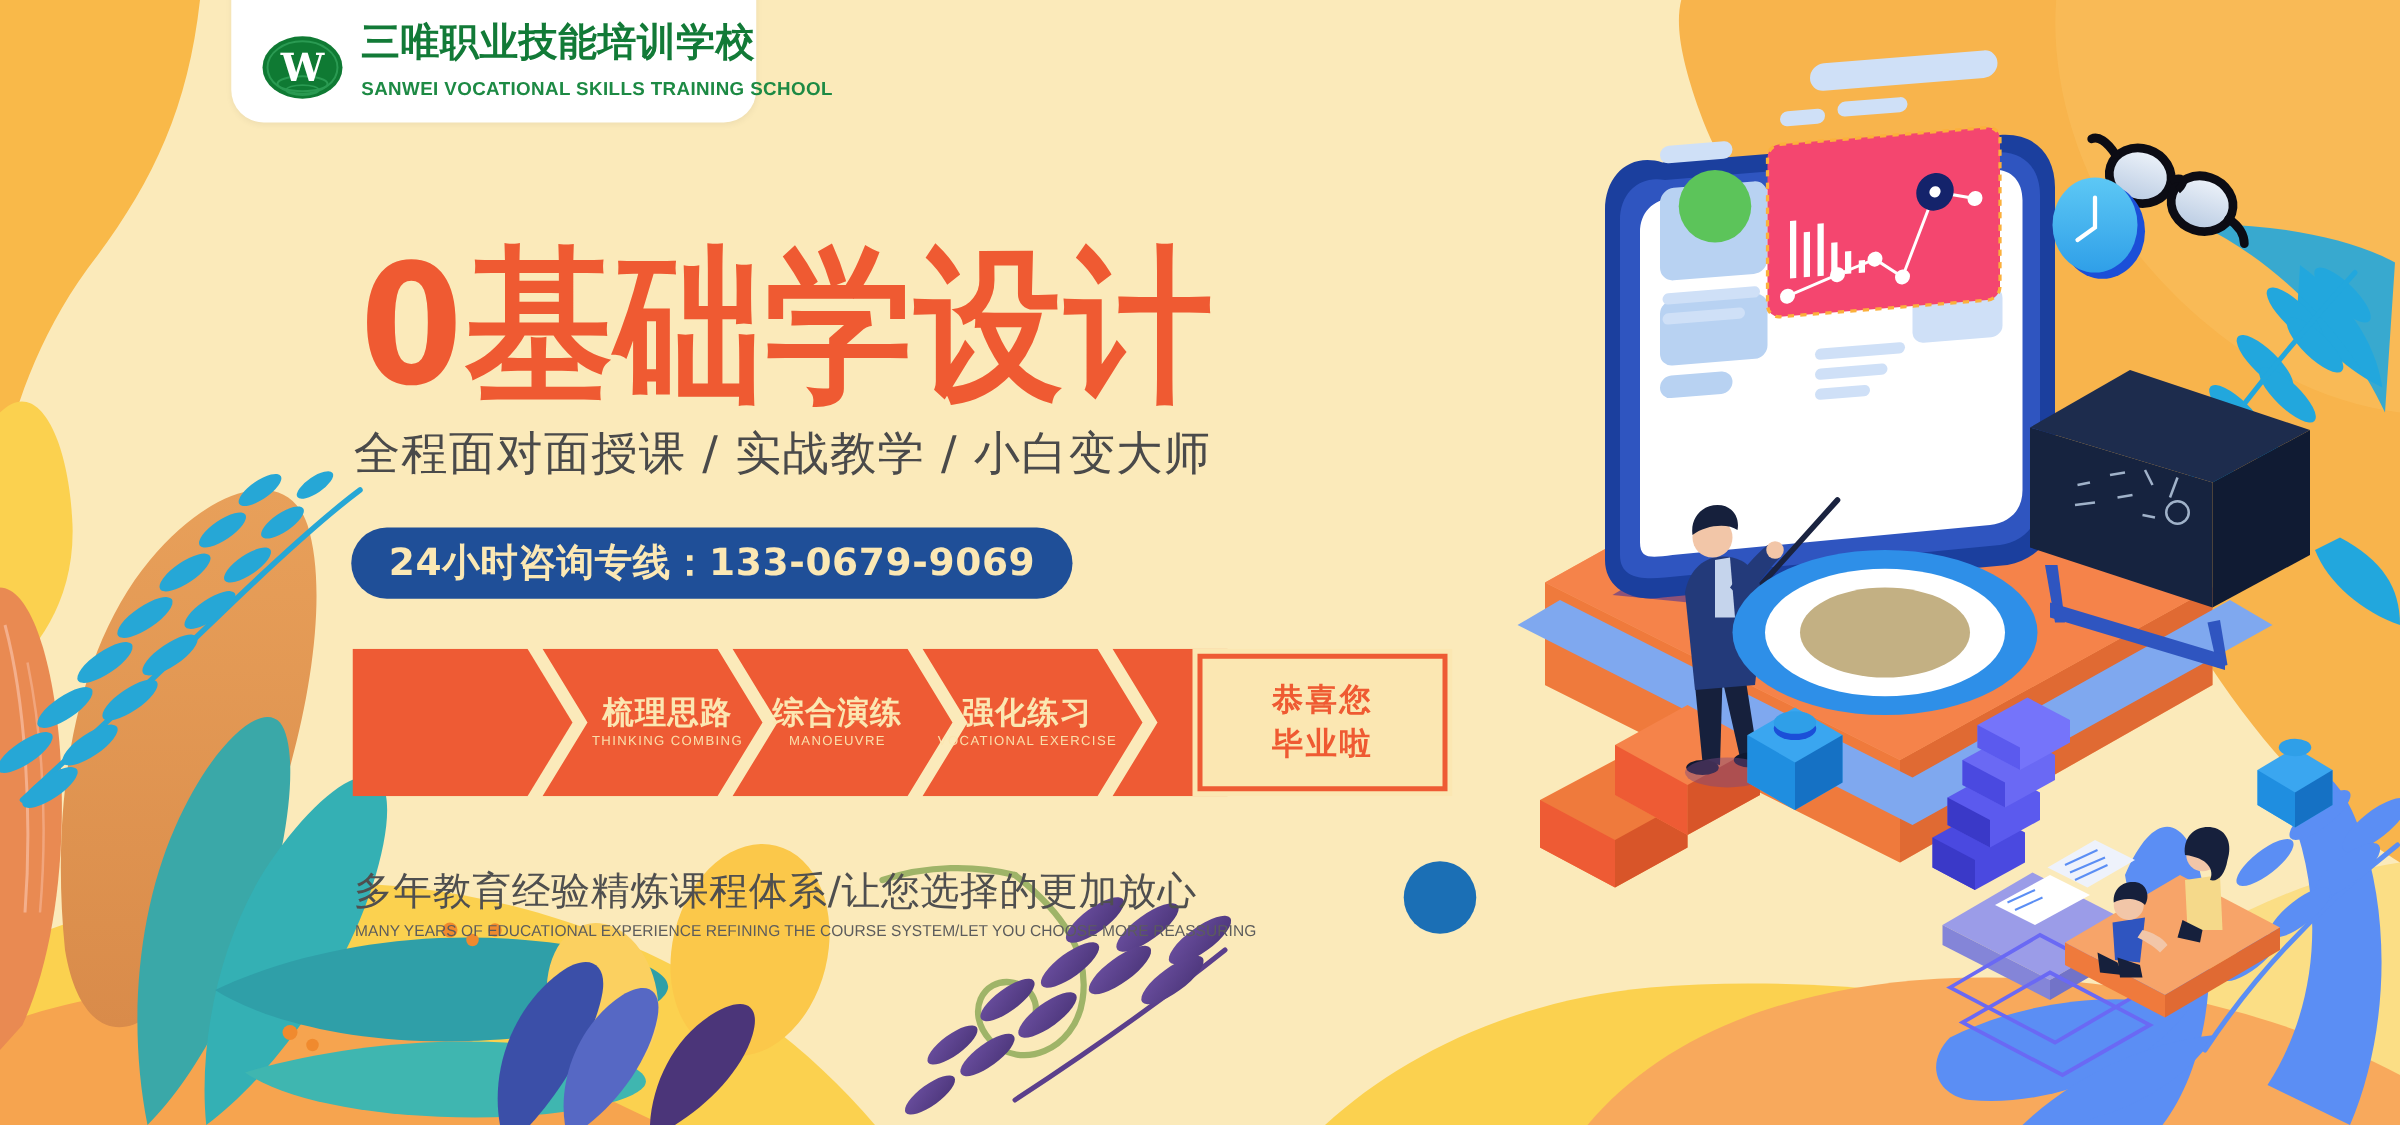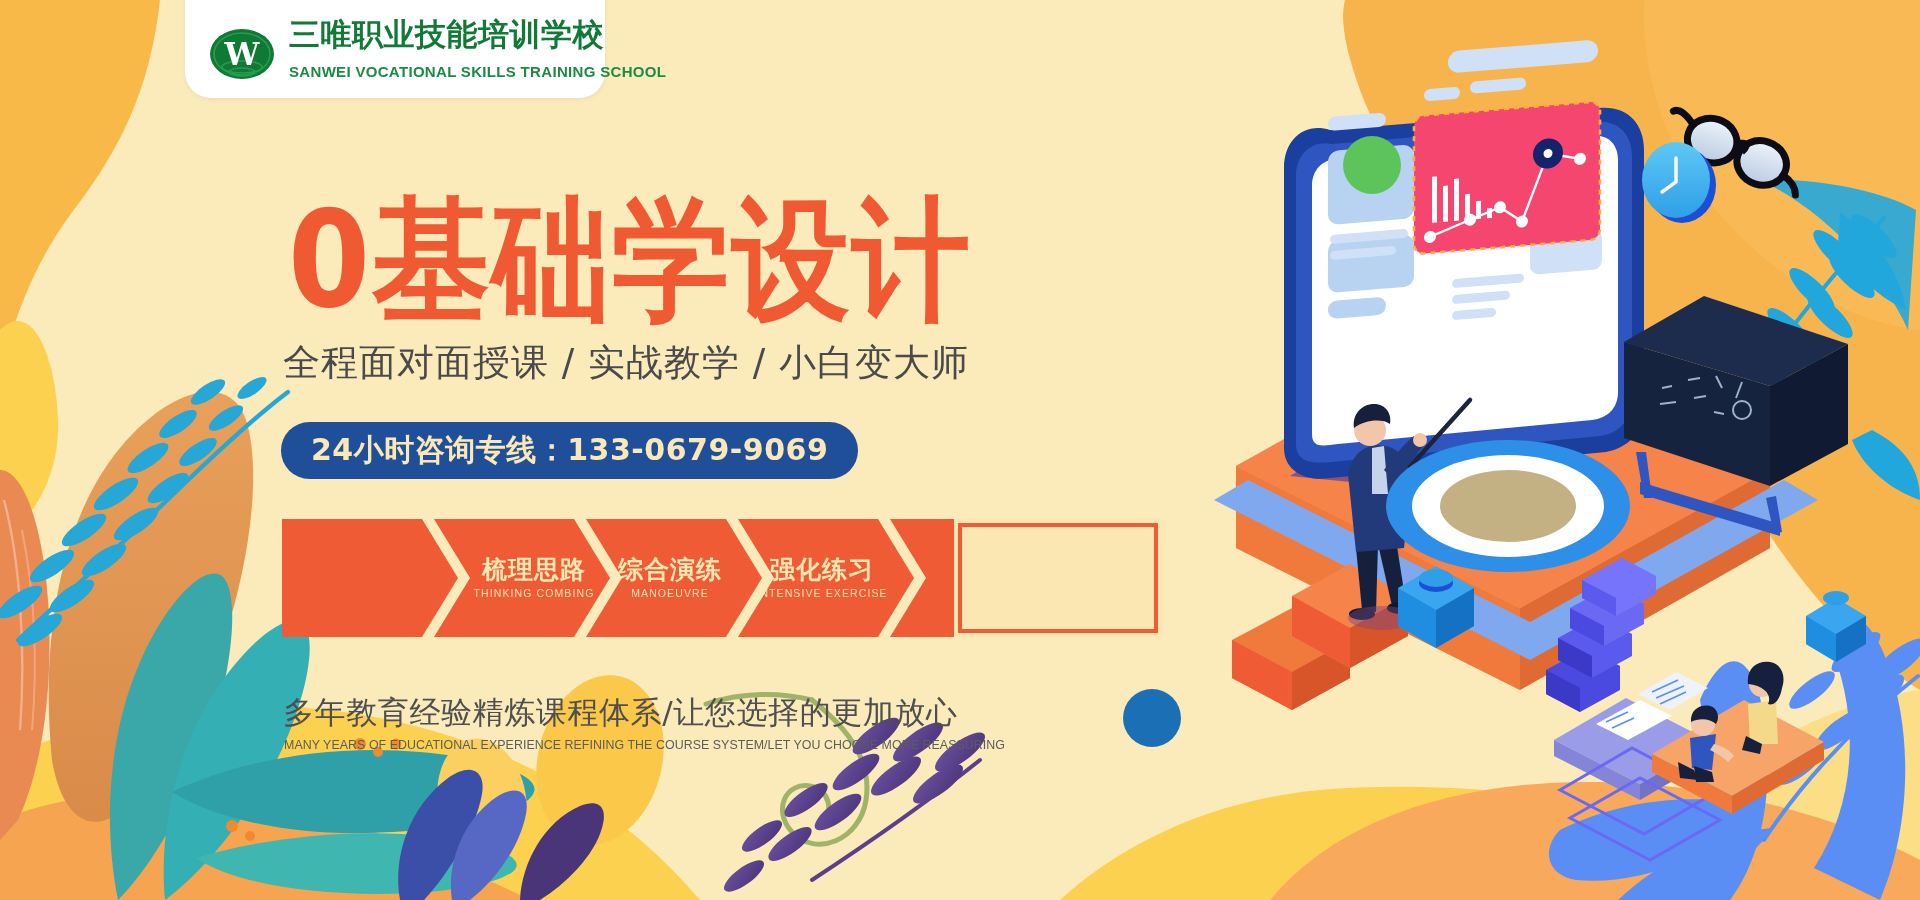--- a/index.html
+++ b/index.html
@@ -539,20 +539,24 @@
       <div class="step-lbl" style="left:176px;width:152px;">
         <span class="step-cn">梳理思路</span>
         <span class="step-en">THINKING COMBING</span>
       </div>
       <div class="step-lbl" style="left:312px;width:152px;">
         <span class="step-cn">综合演练</span>
         <span class="step-en">MANOEUVRE</span>
       </div>
       <div class="step-lbl" style="left:464px;width:152px;">
         <span class="step-cn">强化练习</span>
-        <span class="step-en">INTENSIVE EXERCISE</span>
+        <span class="step-en">VOCATIONAL EXERCISE</span>
+      </div>
+      <div id="grad-lbl" style="left:678px;width:196px;">
+        <span class="grad-cn">恭喜您</span>
+        <span class="grad-cn">毕业啦</span>
       </div>
     </div>
 
     <div id="tagline-cn">多年教育经验精炼课程体系/让您选择的更加放心</div>
     <div id="tagline-en">MANY YEARS OF EDUCATIONAL EXPERIENCE REFINING THE COURSE SYSTEM/LET YOU CHOOSE MORE REASSURING</div>
   </div>
 </div>
 
 </body></html>

